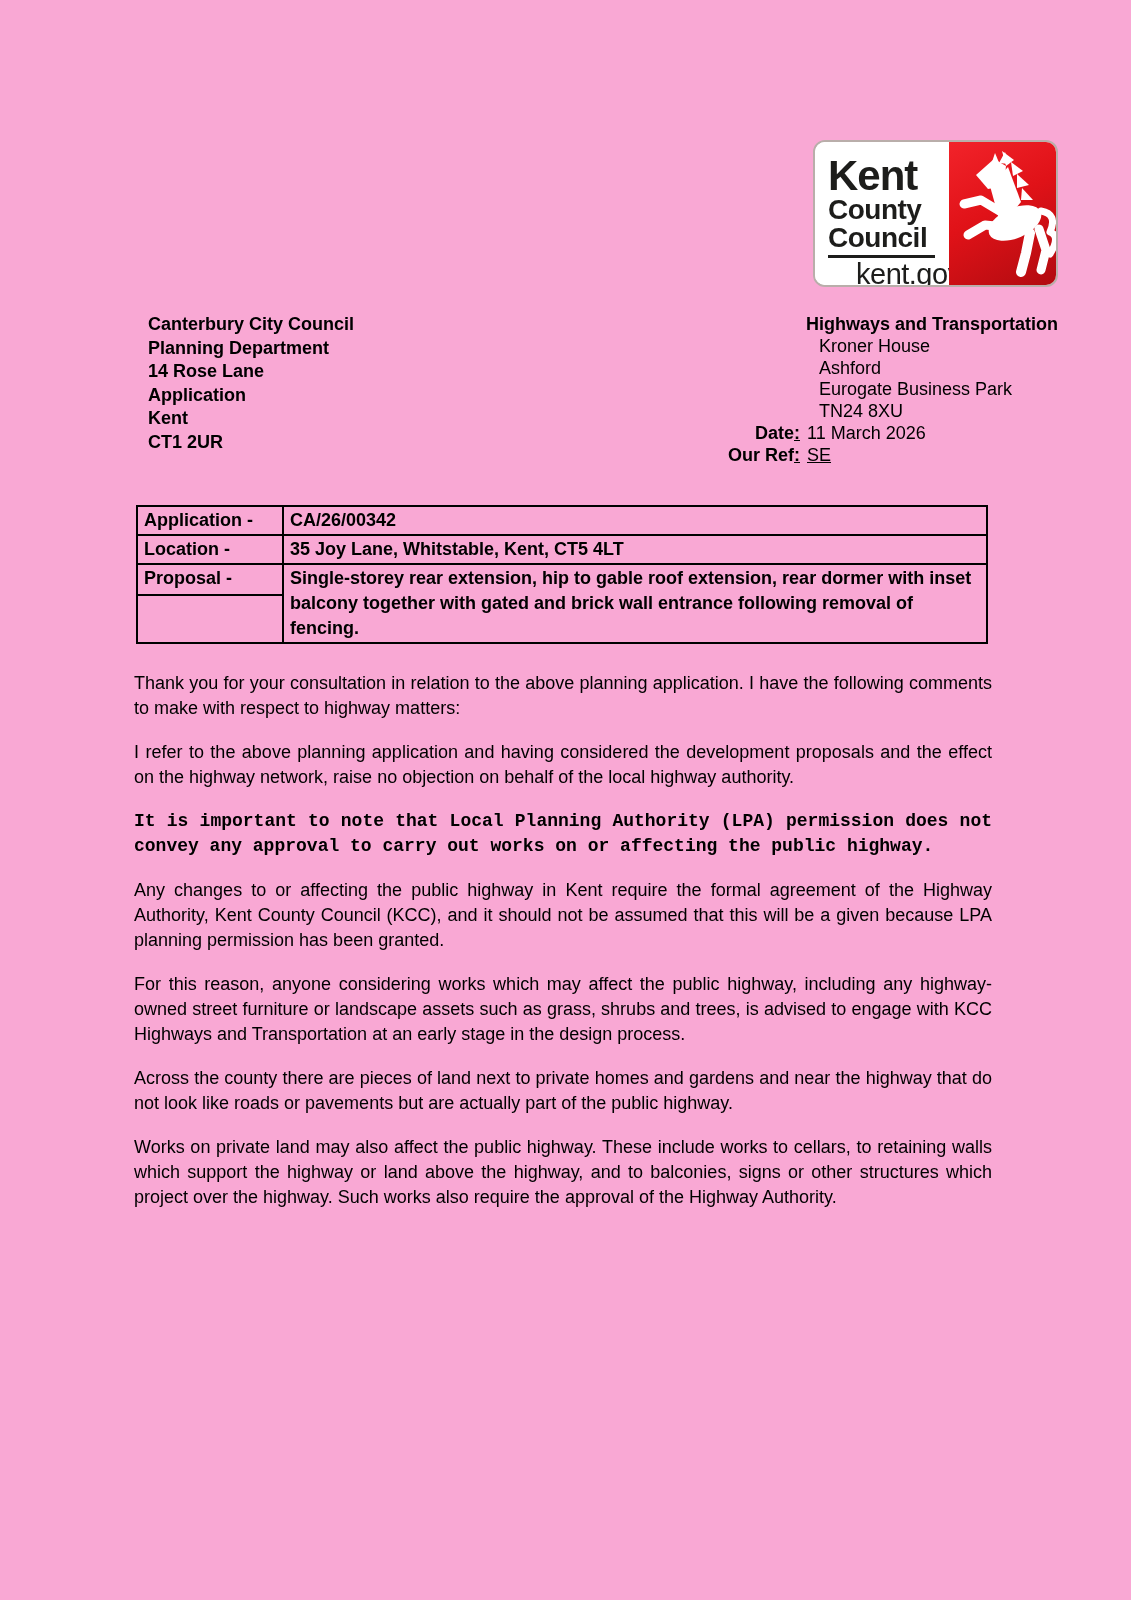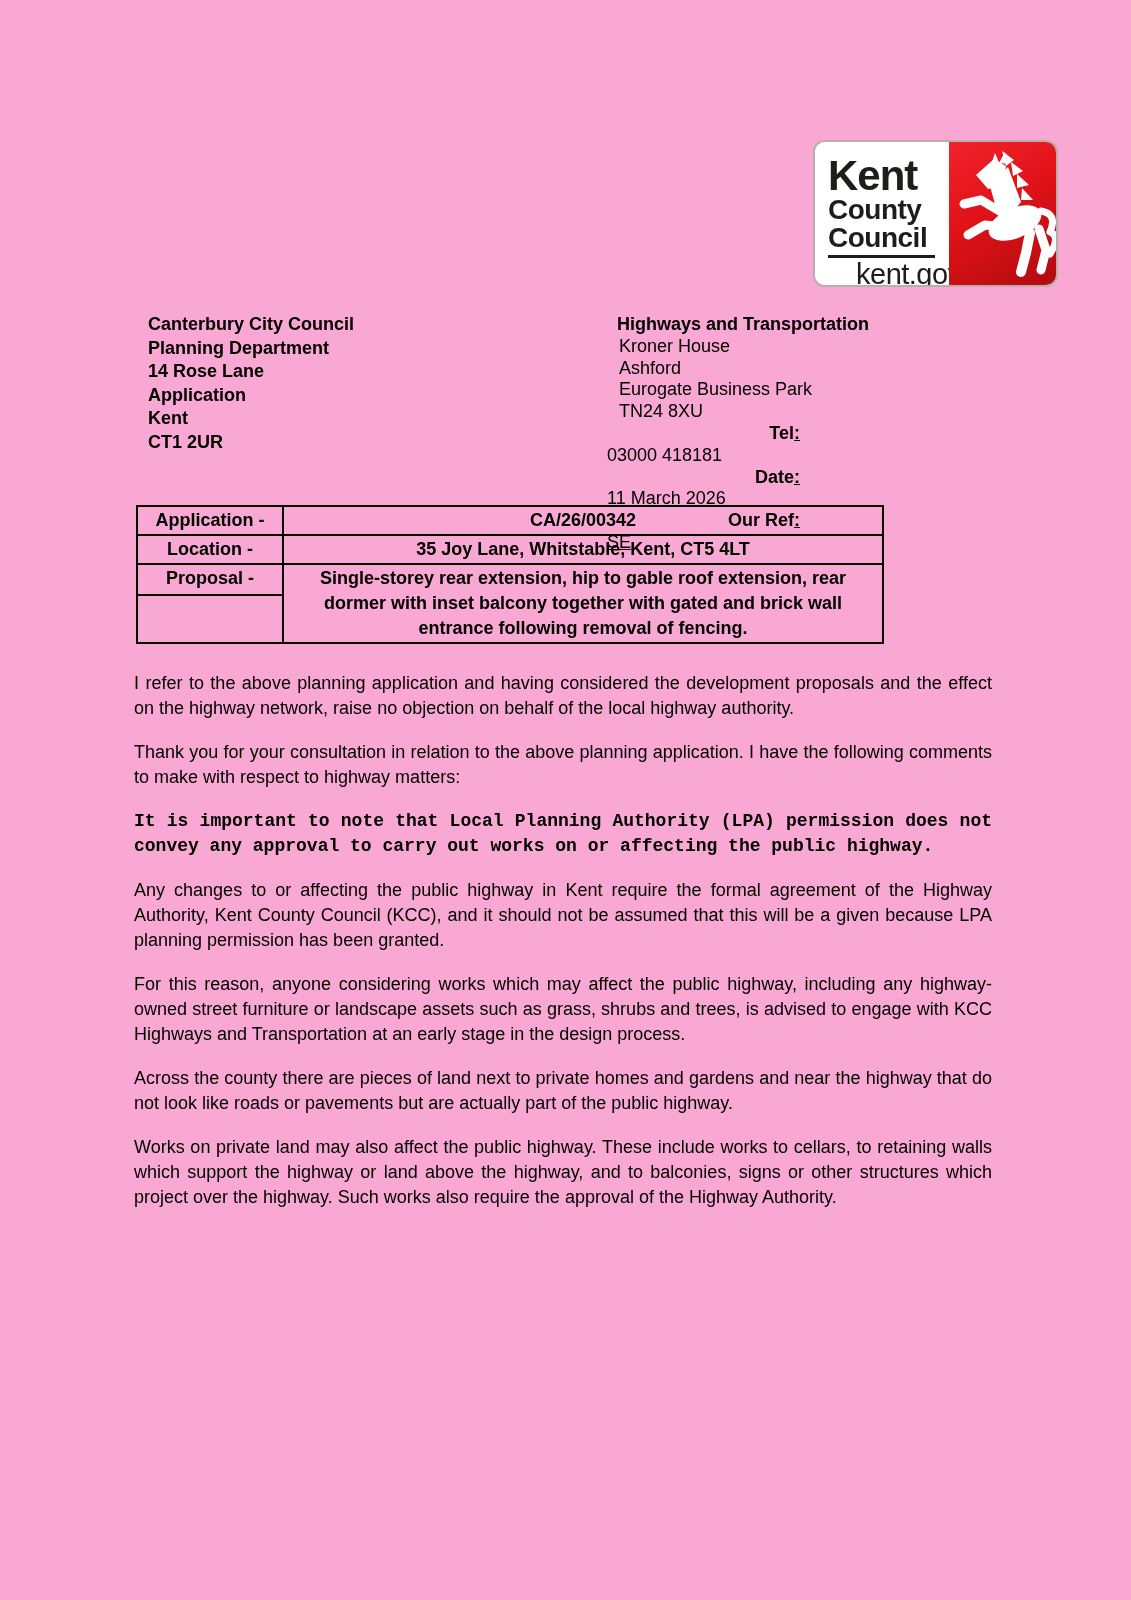--- a/index.html
+++ b/index.html
@@ -39,33 +39,33 @@
 
   
   .recipient {
     position: absolute; left: 148px; top: 313px;
     font-size: 18px; line-height: 23.5px; font-weight: bold;
   }
   .sender {
     position: absolute; left: 600px; top: 314px; width: 458px;
     font-size: 18px; line-height: 21.8px;
   }
-  .srow { display: flex; flex-direction: column; }
+  .srow { display: flex; }
   .slabel { width: 200px; text-align: right; font-weight: bold; white-space: nowrap; }
   .sval { padding-left: 7px; white-space: nowrap; }
   .sval.indent { padding-left: 19px; }
   .sval.dept { font-weight: bold; padding-left: 17px; }
   .ucolon { text-decoration: underline; }
   .u { text-decoration: underline; }
 
   
   .details {
-    position: absolute; left: 136px; top: 505px; width: 748px;
+    position: absolute; left: 136px; top: 505px; width: 852px;
     border-collapse: collapse;
-    font-size: 18px; font-weight: bold; line-height: 25px; text-align: center;
+    font-size: 18px; font-weight: bold; line-height: 25px;
   }
   .details td {
     border: 2px solid #000;
     padding: 1px 6px;
     vertical-align: top;
   }
   .details td.lbl { width: 146px; }
   .details tr.r1 td, .details tr.r2 td, .details tr.r3 td.lbl { height: 27px; }
   .details tr.r4 td.lbl { height: 46px; }
 
@@ -146,24 +146,20 @@
     </div>
     <div class="srow">
       <span class="slabel"></span>
       <span class="sval indent">Eurogate Business Park</span>
     </div>
     <div class="srow">
       <span class="slabel"></span>
       <span class="sval indent">TN24 8XU</span>
     </div>
     <div class="srow">
-      <span class="slabel"><span>Tel</span><span class="ucolon">:</span></span>
-      <span class="sval">03000 418181</span>
-    </div>
-    <div class="srow">
       <span class="slabel"><span>Date</span><span class="ucolon">:</span></span>
       <span class="sval">11 March 2026</span>
     </div>
     <div class="srow">
       <span class="slabel"><span>Our Ref</span><span class="ucolon">:</span></span>
       <span class="sval u">SE</span>
     </div>
   </div>
 
   <table class="details">
@@ -180,22 +176,22 @@
       <td class="lbl">Proposal -</td>
       <td rowspan="2">Single-storey rear extension, hip to gable roof extension, rear dormer with inset balcony together with gated and brick wall entrance following removal of fencing.</td>
     </tr>
     <tr class="r4">
       <td class="lbl"></td>
     </tr>
   </tbody>
     </table>
 
   <div class="letter-body">
+    <p>Thank you for your consultation in relation to the above planning application. I have the following comments to make with respect to highway matters:</p>
     <p>I refer to the above planning application and having considered  the development proposals and the effect on the highway network, raise no objection on behalf of the local highway authority.</p>
-    <p>Thank you for your consultation in relation to the above planning application. I have the following comments to make with respect to highway matters:</p>
     <p class="bold-para">It is important to note that Local Planning Authority (LPA) permission does not convey any approval to carry out works on or affecting the public highway.</p>
     <p>Any changes to or affecting the public highway in Kent require the formal agreement of the Highway Authority, Kent County Council (KCC), and it should not be assumed that this will be a given because LPA planning permission has been granted.</p>
     <p>For this reason, anyone considering works which may affect the public highway, including any highway-owned street furniture or landscape assets such as grass, shrubs and trees, is advised to engage with KCC Highways and Transportation at an early stage in the design process.</p>
     <p>Across the county there are pieces of land next to private homes and gardens and near the highway that do not look like roads or pavements but are actually part of the public highway.</p>
     <p>Works on private land may also affect the public highway. These include works to cellars, to retaining walls which support the highway or land above the highway, and to balconies, signs or other structures which project over the highway. Such works also require the approval of the Highway Authority.</p>
   </div>
 
 </div>
 
 </body></html>

